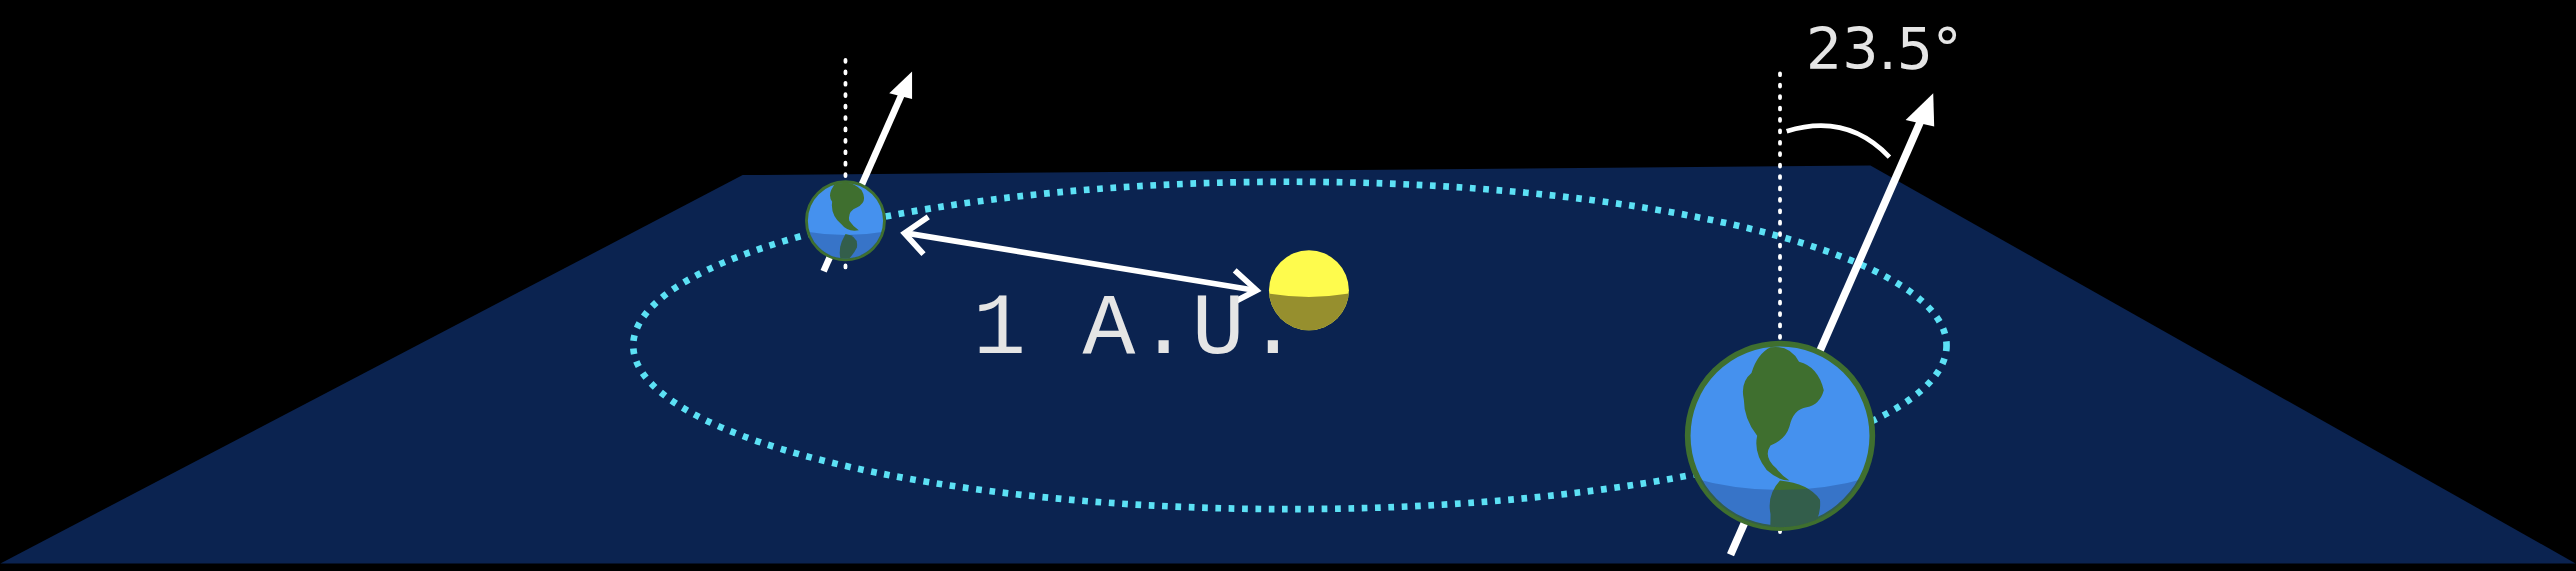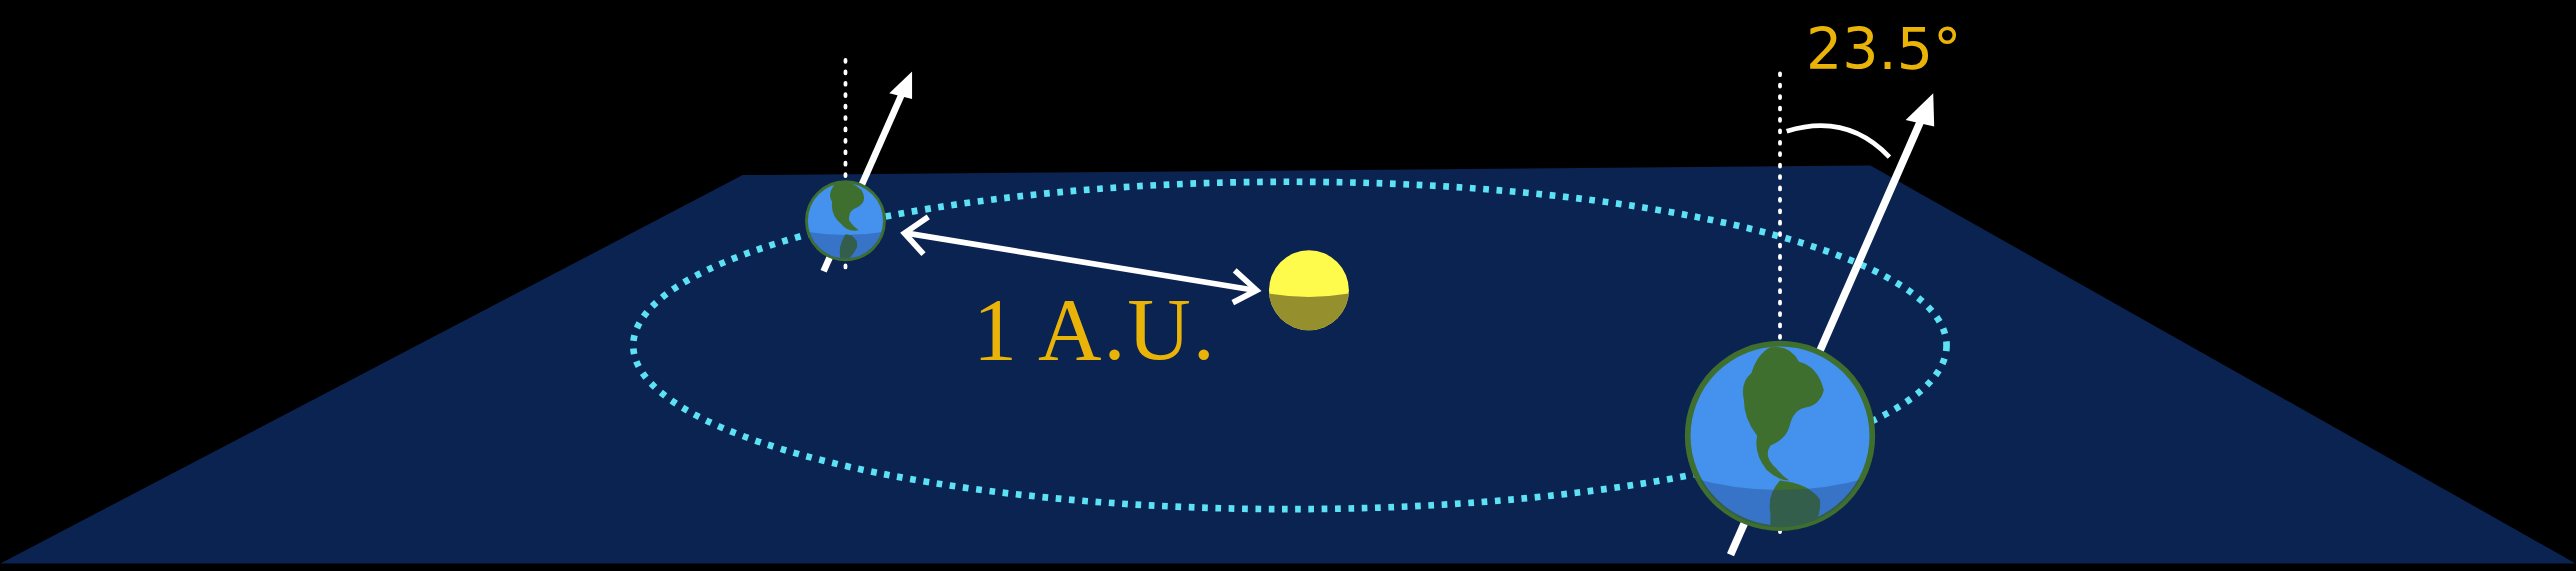--- a/index.html
+++ b/index.html
@@ -1,19 +1,19 @@
 <!DOCTYPE html>
 <html style="font-size:15.2px"><head>
   <meta charset="utf-8">
   <style>
     html, body { margin:0; padding:0; background:#000; }
     body { width:2576px; height:571px; overflow:hidden; position:relative; font-family:"DejaVu Sans", sans-serif; }
     #stage { position:absolute; left:0; top:0; width:2576px; height:571px; }
-    .label { position:absolute; color:#eab308; white-space:nowrap; line-height:1; }
-    #au-label { left:973px; top:286px; font-size:88px; letter-spacing:1.9px; font-family:Liberation Serif, serif; }
+    .label { position:absolute; color:#e5e5e5; white-space:nowrap; line-height:1; }
+    #au-label { left:973px; top:286px; font-size:88px; letter-spacing:1.9px; font-family:Liberation Mono, monospace; }
     #tilt-label { left:1806px; top:21px; font-size:57px; font-family:"DejaVu Sans", sans-serif; }
   </style>
 </head>
 <body>
 
 <svg id="stage" width="2576" height="571" viewBox="0 0 2706 600" xmlns="http://www.w3.org/2000/svg">
   <defs>
     <clipPath id="clipFar">
         <circle cx="888" cy="232" r="40"></circle>
       </clipPath>

